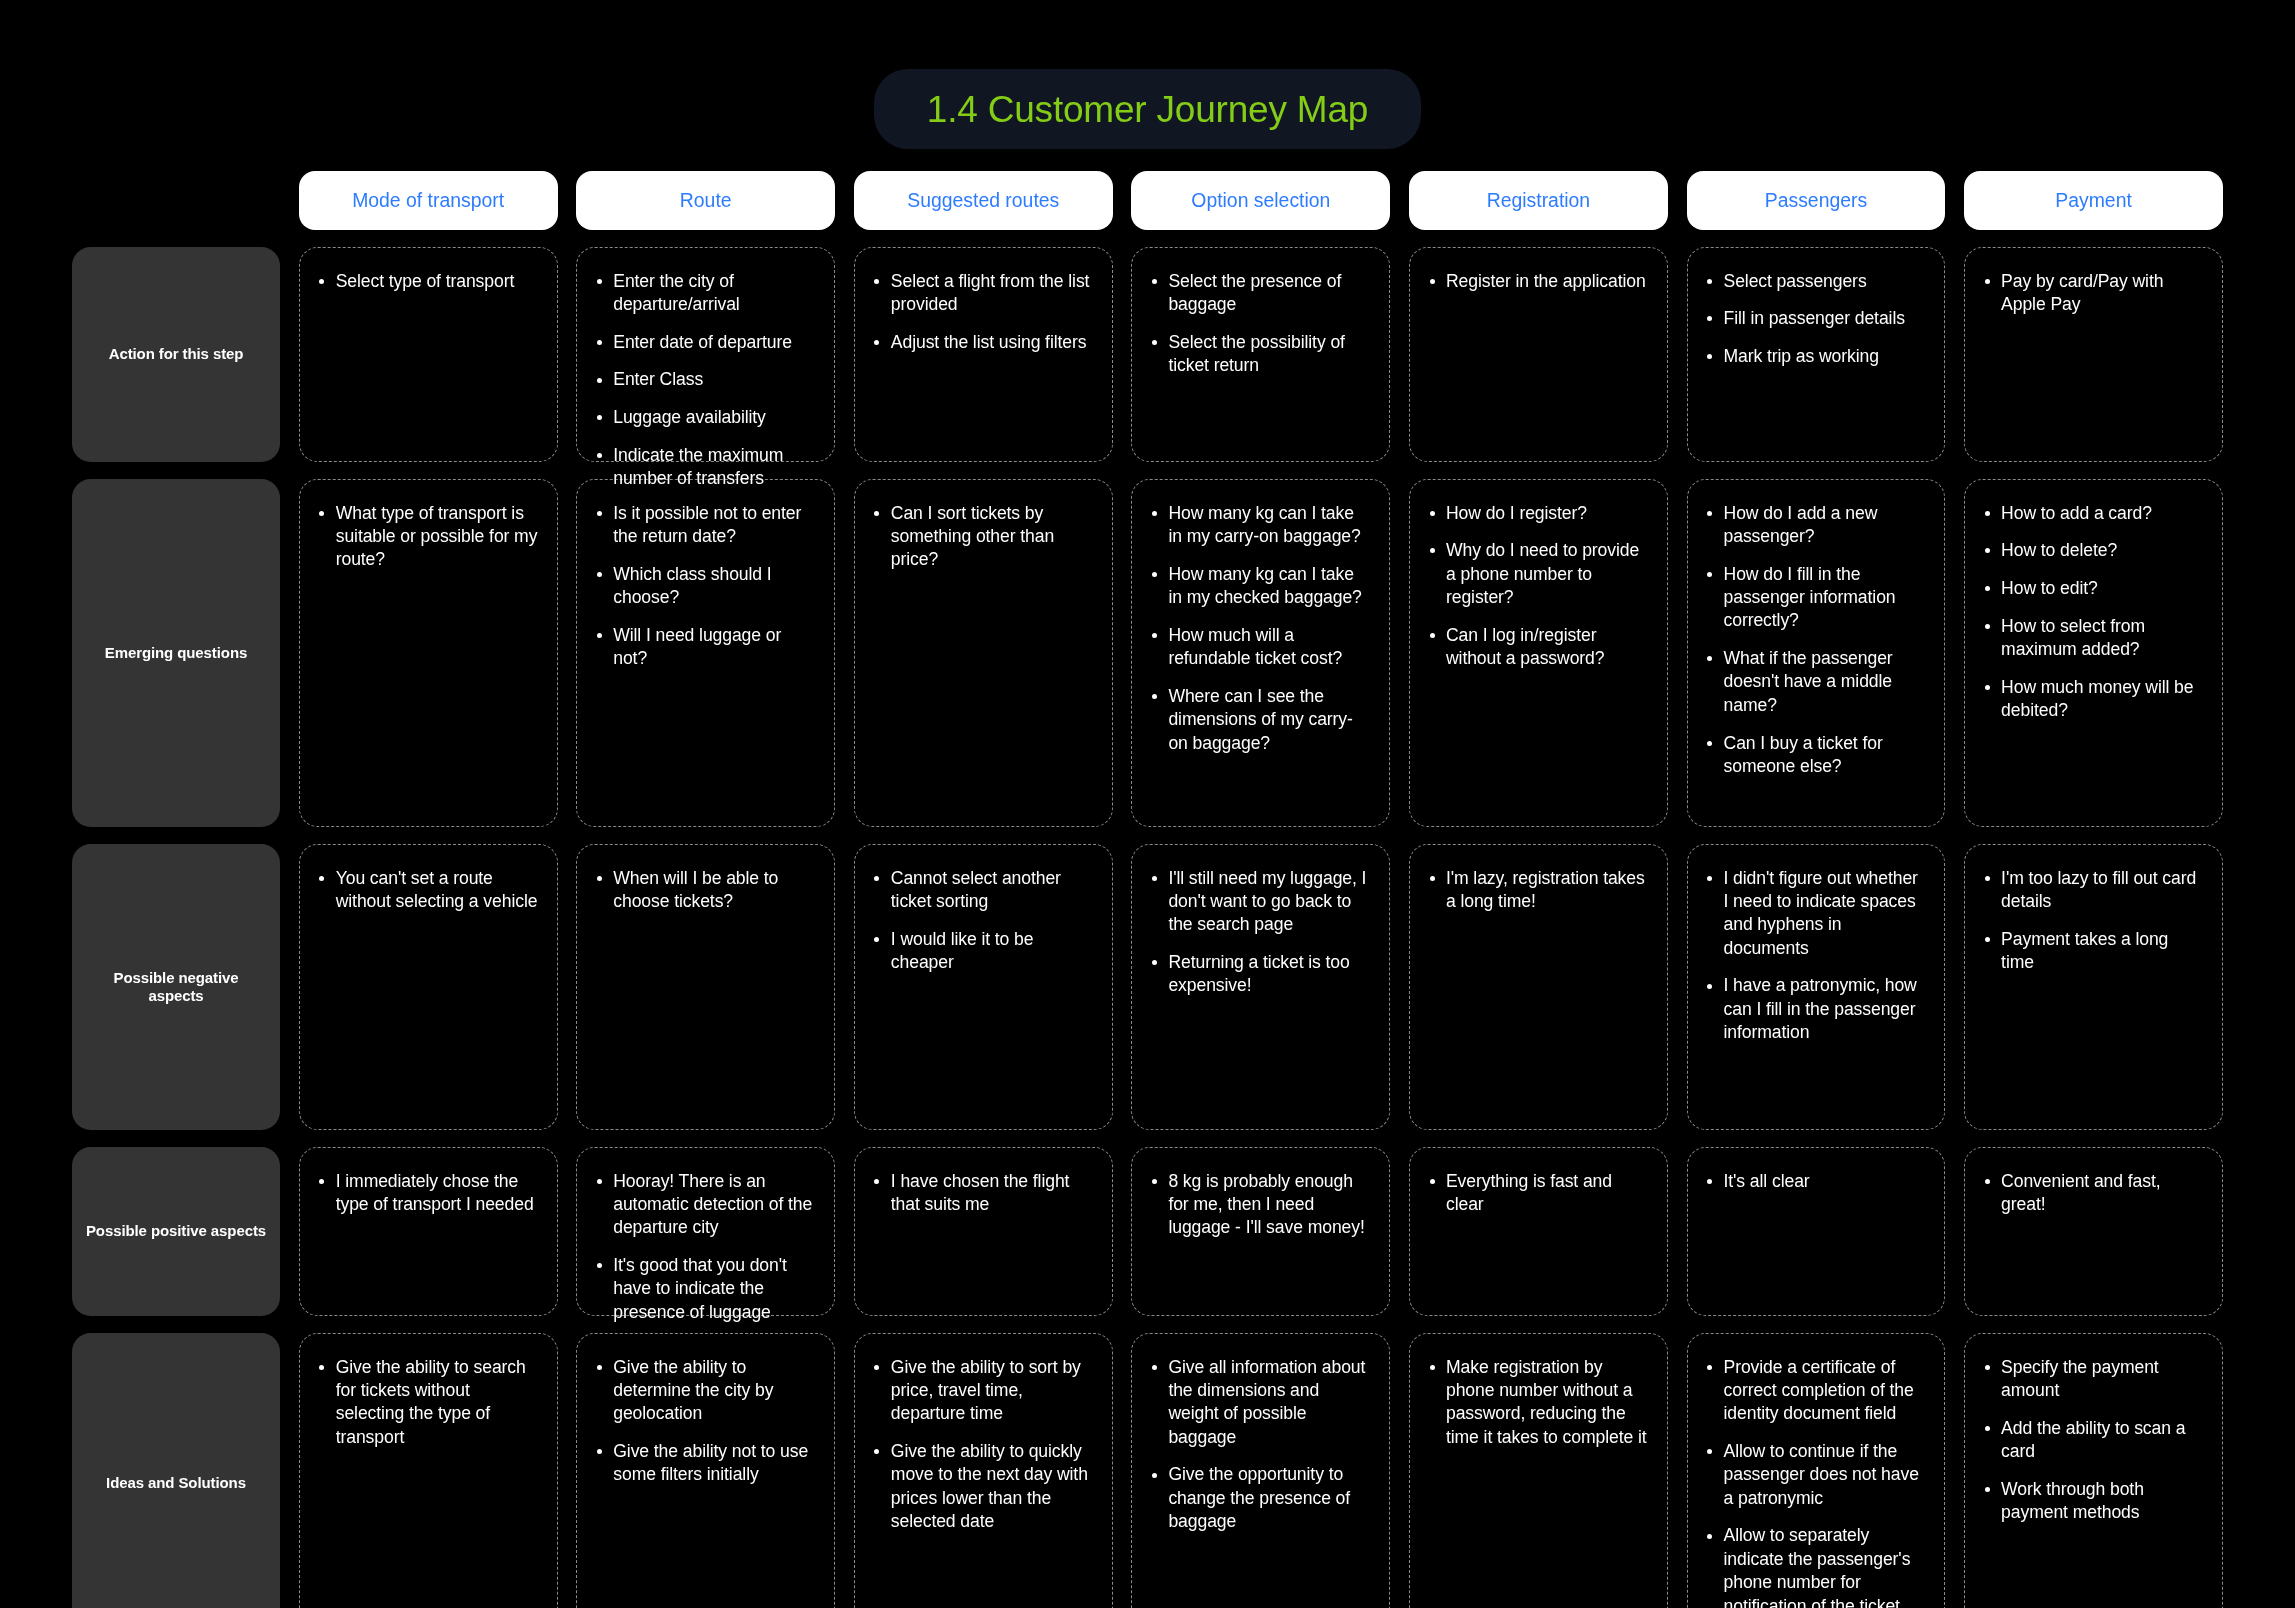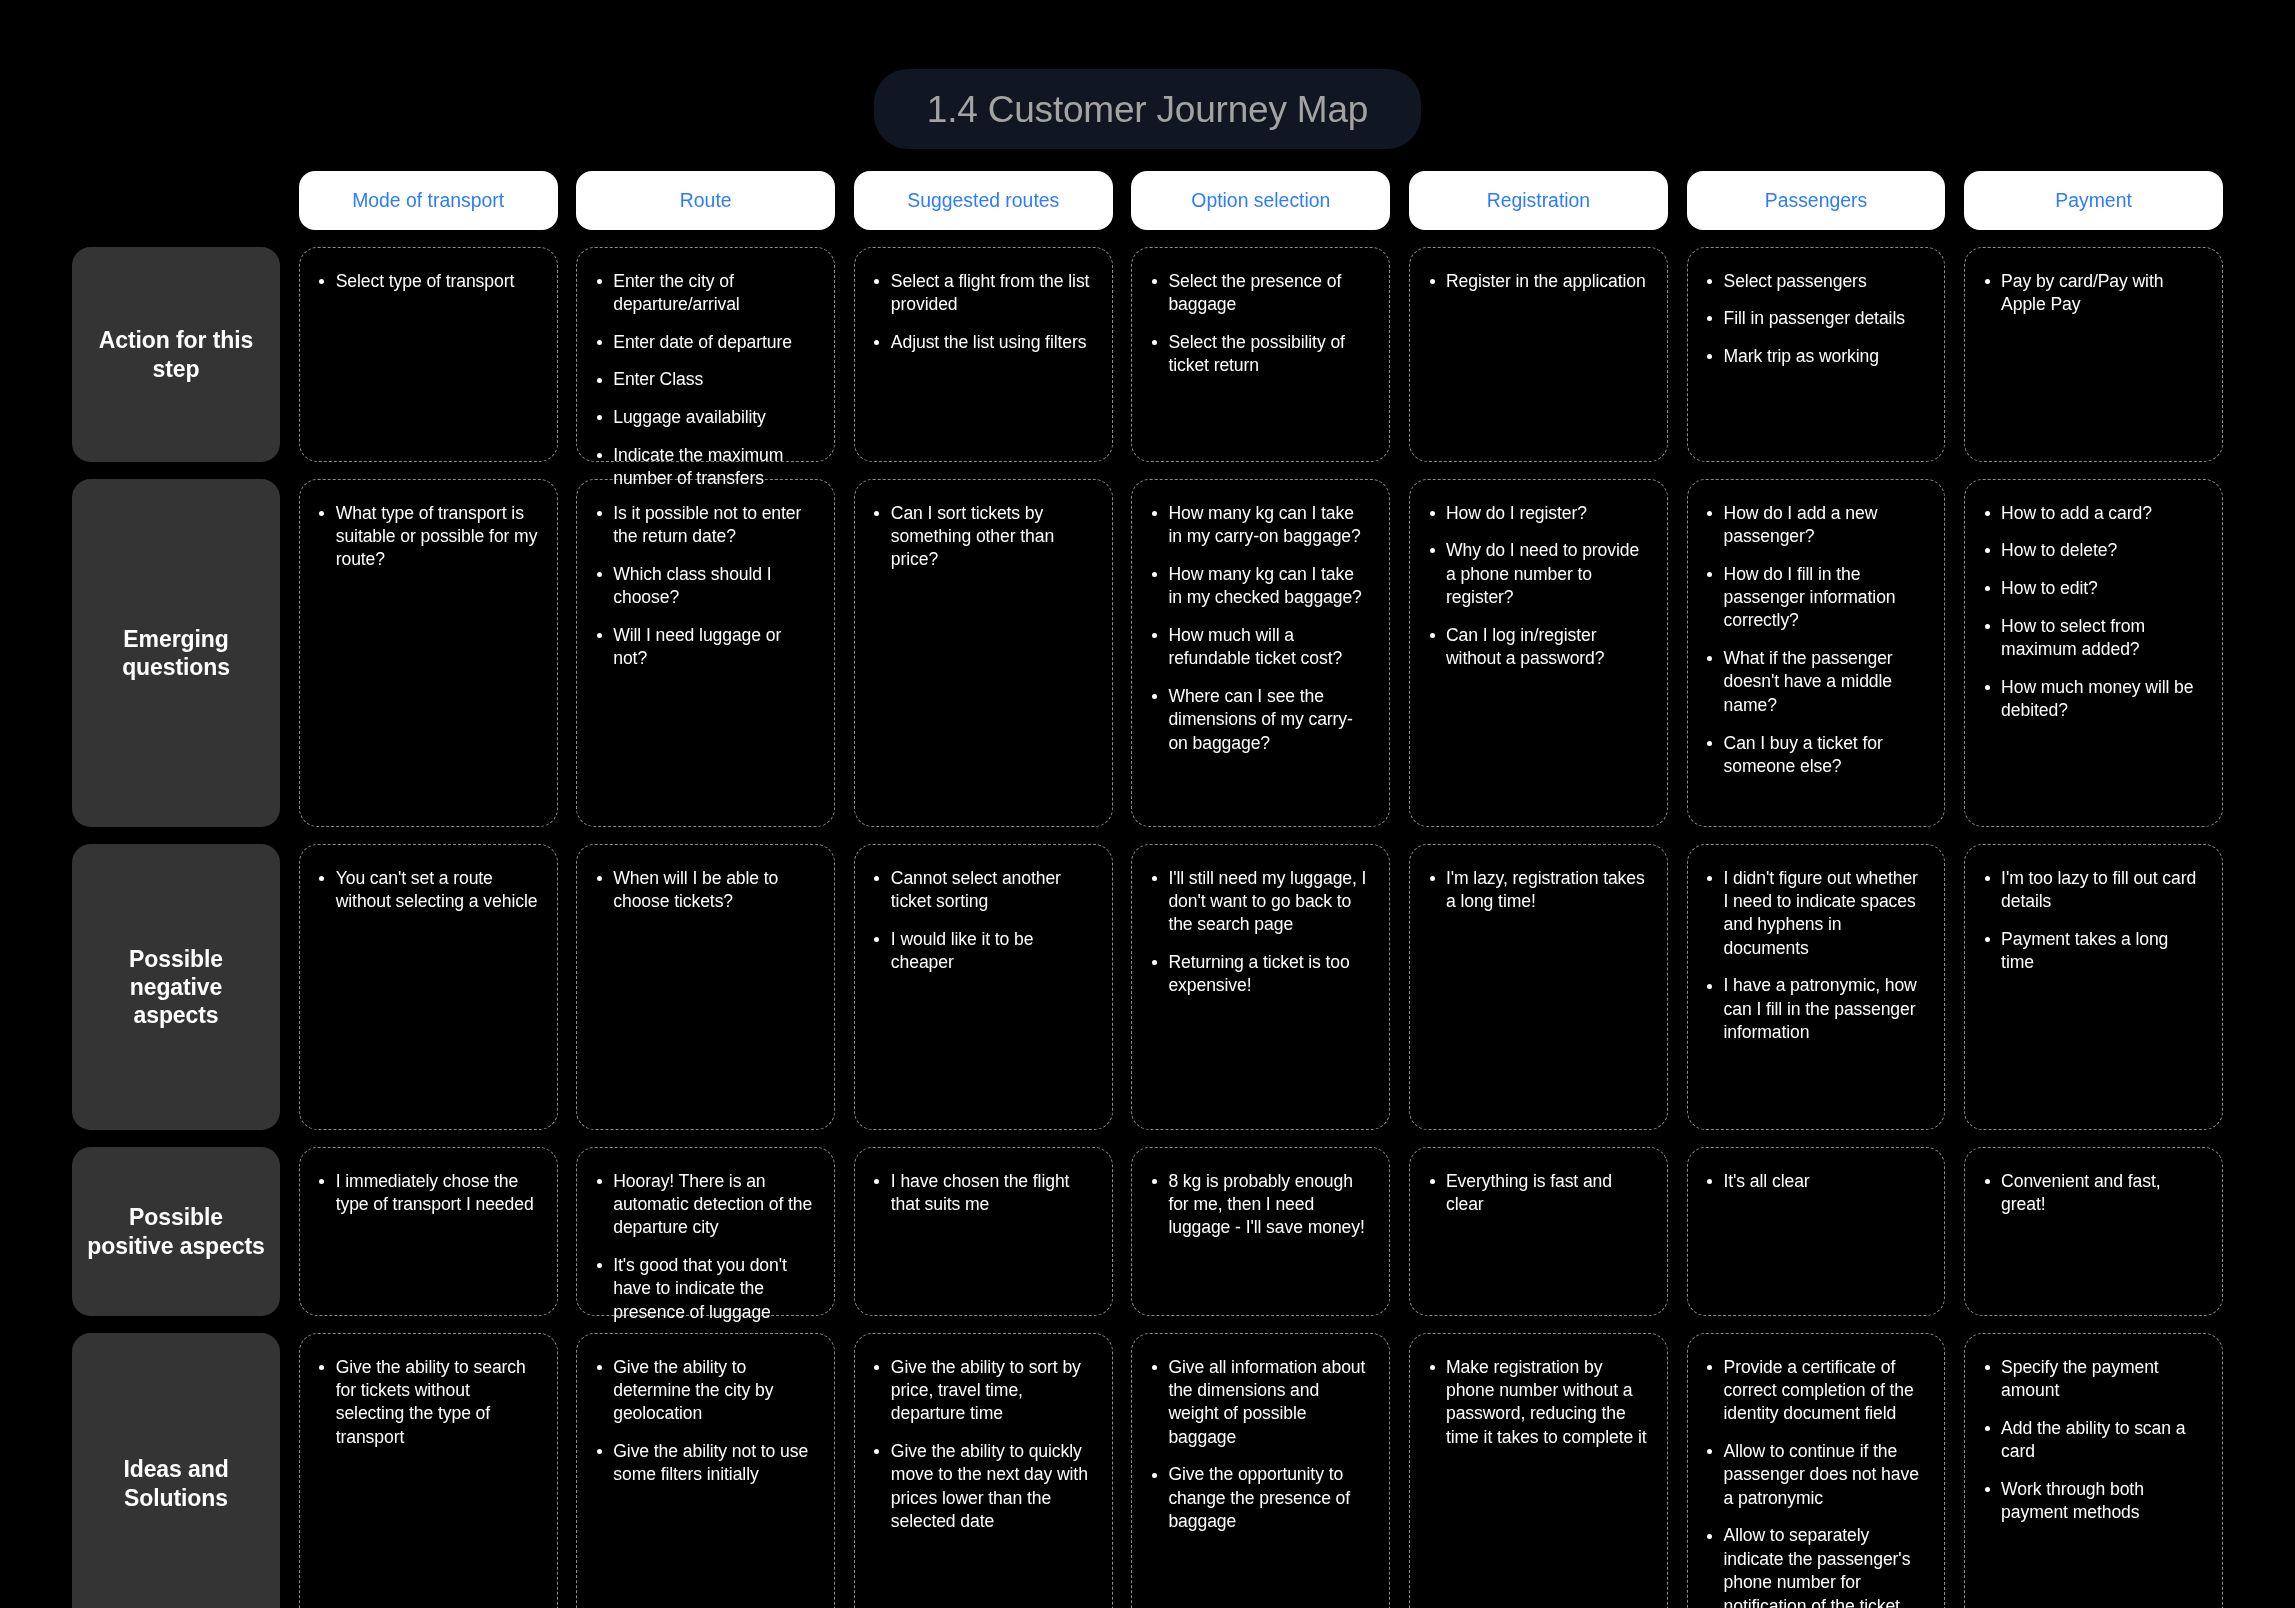--- a/index.html
+++ b/index.html
@@ -29,21 +29,21 @@
     justify-content: center;
     padding-top: 69px;
   }
   .title-pill {
     background: #101723;
     border-radius: 34px;
     padding: 21.5px 53px;
     display: inline-block;
   }
   .title-pill .title-text {
-    color: #a3a3a3;
+    color: #84cc16;
     font-size: 37px;
     font-weight: 400;
     letter-spacing: -0.2px;
     line-height: 1;
     white-space: nowrap;
   }
 
   
   .grid {
     margin-top: 22px;
@@ -81,21 +81,21 @@
     border-radius: 18.7px;
     display: flex;
     align-items: center;
     justify-content: center;
     text-align: center;
     padding: 10px 13px;
     box-sizing: border-box;
   }
   .row-label .row-label-text {
     color: #ffffff;
-    font-size: 23px;
+    font-size: 15px;
     font-weight: 600;
     line-height: 1.22;
     letter-spacing: -0.1px;
   }
 
   .cell {
     border: 1.4px dashed #8a8a8a;
     border-radius: 18.7px;
     background: #000000;
     box-sizing: border-box;

